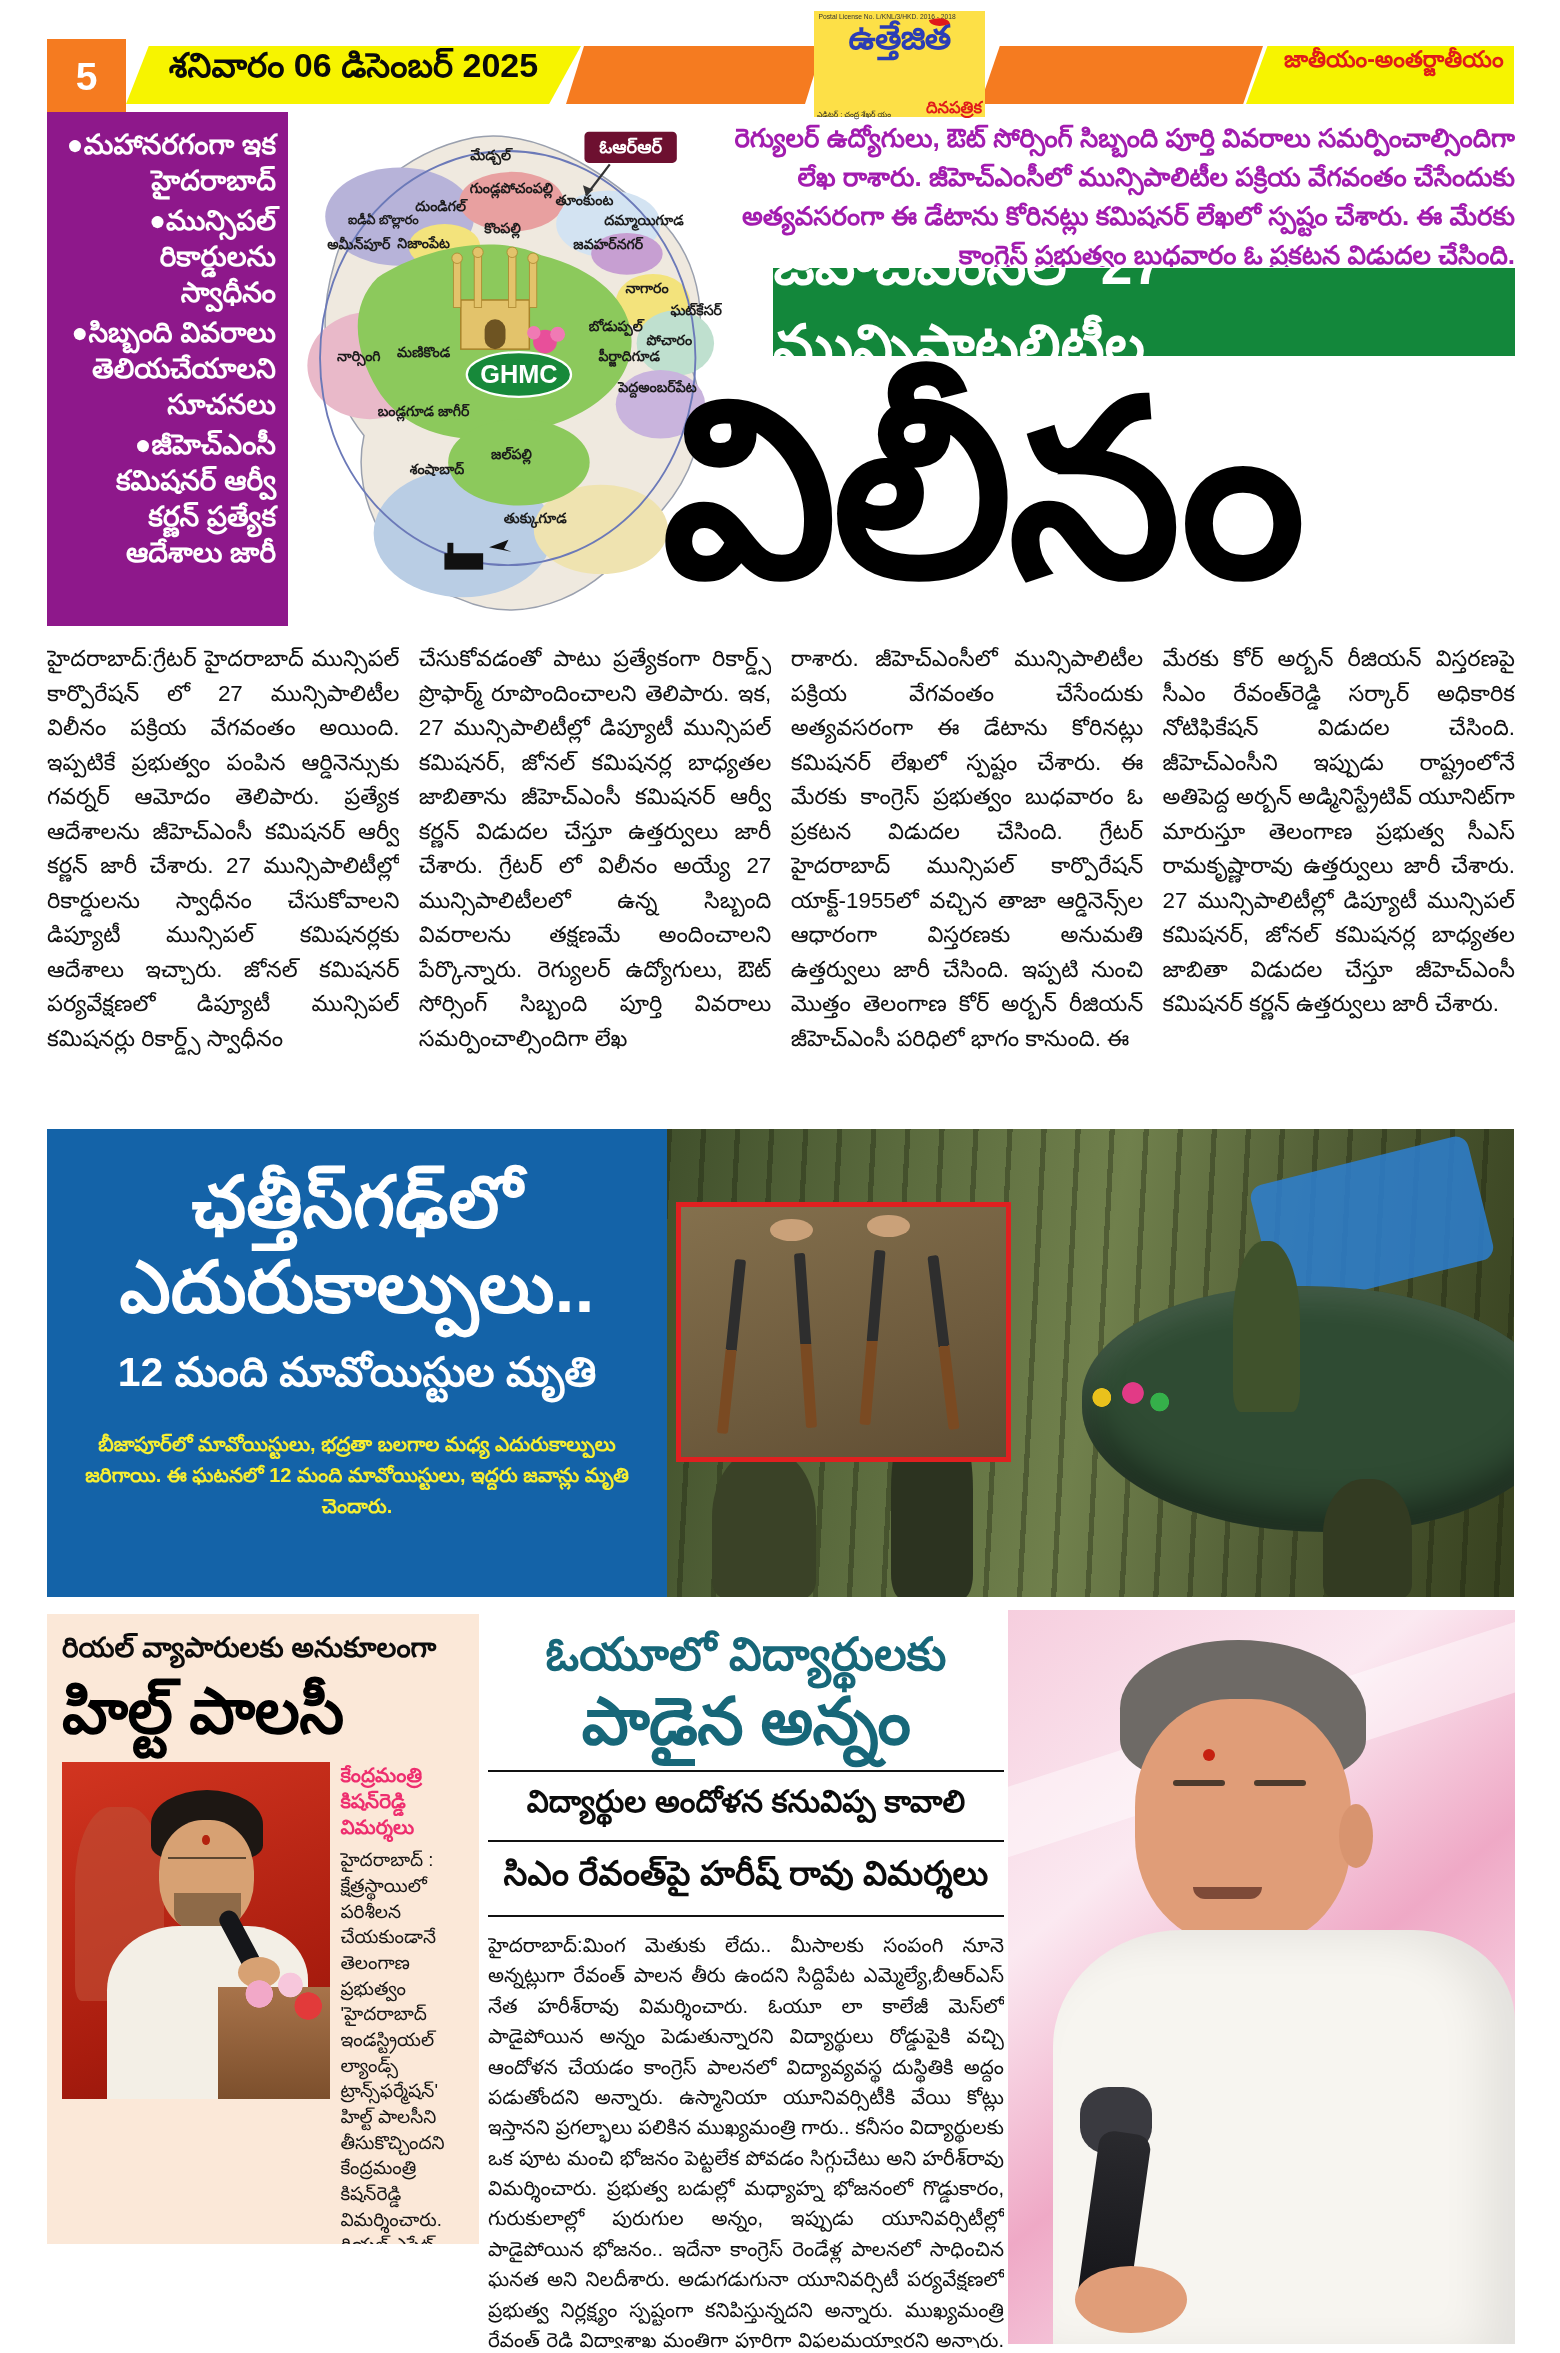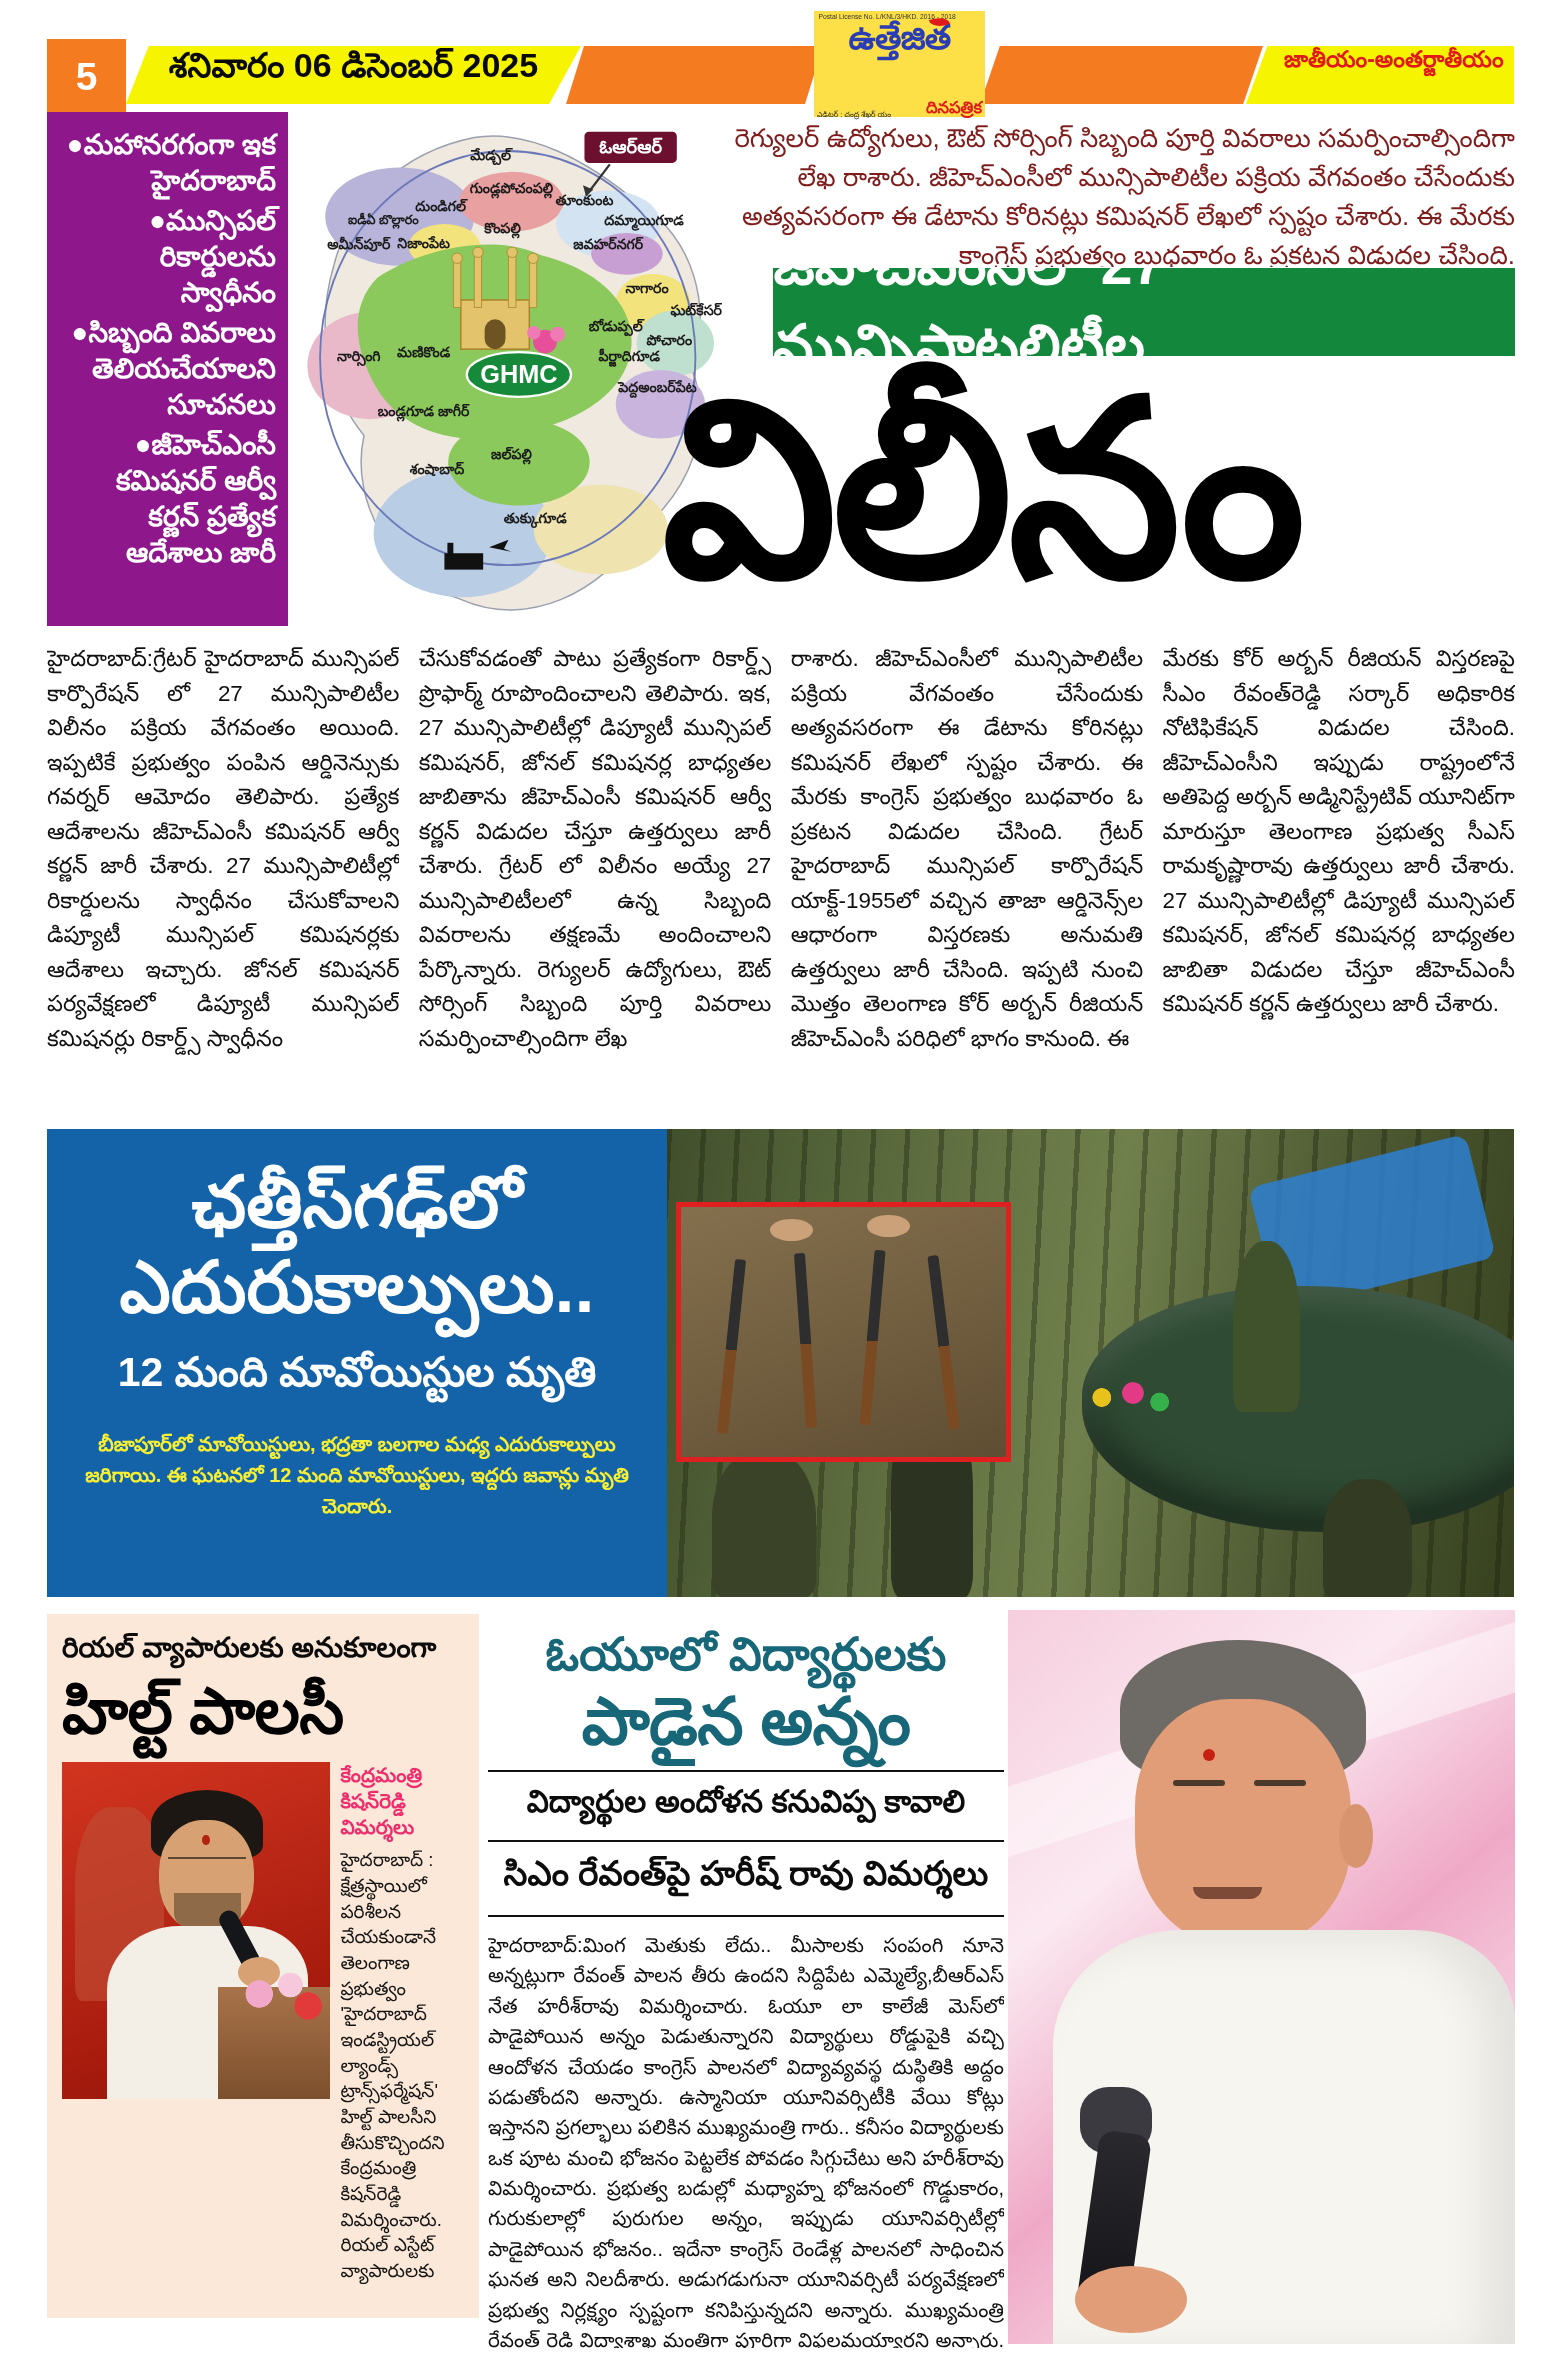--- a/index.html
+++ b/index.html
@@ -24,21 +24,21 @@
     border-radius:0 90% 0 90%;transform:rotate(-18deg);}
   .logo-bottom{display:flex;justify-content:space-between;align-items:flex-end;padding:0 3px;margin-top:44px;}
   .logo-editor{font-size:7.5px;color:#222;}
   .logo-sub{font-size:16.4px;font-weight:800;color:#e01a1a;}
 
   
   .purple-panel{left:47px;top:112px;width:241px;height:514px;background:#8e188b;
     padding:15px 12px;box-sizing:border-box;overflow:hidden;}
   .purple-panel .b{color:#fff;font-weight:800;font-size:28px;line-height:1.28;margin-bottom:4.5px;text-align:right;}
   .map-panel{left:288px;top:112px;width:435px;height:516px;background:#fff;overflow:hidden;}
-  .intro{left:727px;top:119px;width:788px;height:148px;color:#7f1d1d;font-weight:400;
+  .intro{left:727px;top:119px;width:788px;height:148px;color:#a21caf;font-weight:700;
     font-size:26px;line-height:1.5;text-align:right;overflow:hidden;}
   .strap{left:773px;top:268px;width:742px;height:88px;background:#13873b;color:#fff;
     display:flex;align-items:center;justify-content:center;font-size:57px;font-weight:800;overflow:hidden;}
   .big-head{left:447px;top:334px;width:1069px;height:312px;display:flex;align-items:center;justify-content:center;
     font-size:246px;font-weight:900;color:#000;z-index:6;line-height:0.95;overflow:hidden;letter-spacing:-4.5px;}
   .cols{left:47px;top:642px;width:1468px;height:483px;display:flex;gap:19.4px;overflow:hidden;}
   .col{flex:1;font-size:22.4px;line-height:1.54;text-align:justify;color:#101010;overflow:hidden;}
 
   
   .blue-panel{left:47px;top:1129px;width:620px;height:468px;background:#1463a8;
@@ -58,21 +58,21 @@
     background:radial-gradient(circle at 20% 50%,#e9c11c 0 9px,transparent 9.7px),
                radial-gradient(circle at 55% 40%,#e23a86 0 10.4px,transparent 11.2px),
                radial-gradient(circle at 85% 60%,#35b04a 0 9px,transparent 9.7px);}
   .inset{position:absolute;left:9px;top:73px;width:325px;height:250px;border:5.2px solid #e02020;
     background:linear-gradient(160deg,#84704d,#6f5c3e 60%,#5f4d33);overflow:hidden;}
   .rifle{position:absolute;width:11.2px;height:175px;border-radius:3px;
     background:linear-gradient(#2e2e2e 0 52%,#7a4a22 52% 100%);}
   .foot{position:absolute;width:43px;height:22.4px;background:#caa179;border-radius:50%;}
 
   
-  .hilt{left:47px;top:1614px;width:432px;height:704px;background:#fbe8d8;padding:18px 15px;box-sizing:border-box;overflow:hidden;}
+  .hilt{left:47px;top:1614px;width:432px;height:630px;background:#fbe8d8;padding:18px 15px;box-sizing:border-box;overflow:hidden;}
   .hilt-kicker{font-size:28px;font-weight:800;color:#0c0c0c;}
   .hilt-head{font-size:64px;font-weight:900;color:#000;margin-top:7.5px;line-height:1.0;letter-spacing:-0.7px;}
   .hilt-row{display:flex;margin-top:19.4px;gap:10.4px;}
   .kishan{position:relative;width:268px;height:337px;flex:none;overflow:hidden;
     background:linear-gradient(160deg,#d23520,#a81c0e 70%,#8d140a);}
   .kishan .ghost{position:absolute;left:13.4px;top:45px;width:89px;height:194px;background:#c04a32;border-radius:40% 40% 8% 8%;opacity:.7;}
   .kishan .hair{position:absolute;left:89px;top:28px;width:112px;height:69px;background:#1d1713;border-radius:50% 50% 20% 20%;}
   .kishan .face{position:absolute;left:97px;top:58px;width:95px;height:112px;background:#d7a173;border-radius:46%;}
   .kishan .tilak{position:absolute;left:140px;top:73px;width:7.5px;height:10.4px;background:#b3220f;border-radius:50%;}
   .kishan .specs{position:absolute;left:106px;top:95px;width:78px;height:2.2px;background:#5c4630;}

